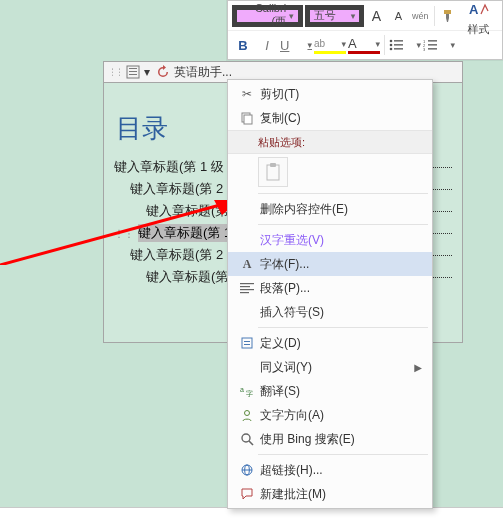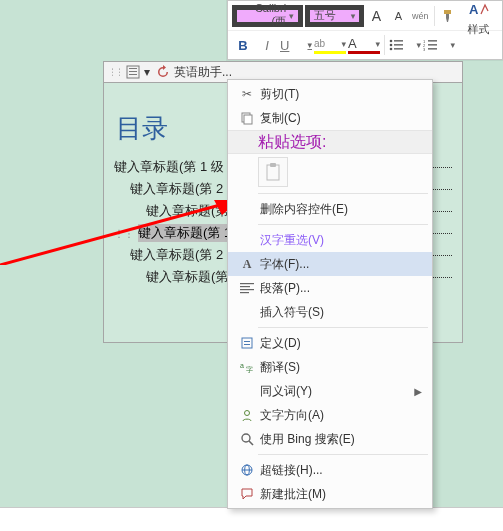--- a/index.html
+++ b/index.html
@@ -42,21 +42,21 @@
   
   .ruler { position:absolute; left:0; right:0; bottom:0; height:24px; background:#fff; border-top:1px solid #c9c9c9; }
 
   
   .ctx { position:absolute; left:227px; top:79px; width:206px; background:#fcfcfc; border:1px solid #c6c6c6; box-shadow:3px 3px 6px rgba(0,0,0,.2); padding:2px 0; }
   .ctx-item { display:flex; align-items:center; height:24px; padding:0 10px 0 6px; color:#333; font-size:12px; position:relative; }
   .ctx-item.disabled { color:#8b5cf6; }
   .ctx-item.hover { background:#d5e1f2; }
   .ctx-item .ico { width:26px; display:flex; align-items:center; justify-content:center; color:#555; }
   .ctx-item .arrow { margin-left:auto; font-size:10px; color:#666; }
-  .ctx-header { height:24px; background:#f0f0f0; display:flex; align-items:center; padding-left:30px; color:#a21caf; border-top:1px solid #e5e5e5; border-bottom:1px solid #e5e5e5; font-size:16px; }
+  .ctx-header { height:24px; background:#f0f0f0; display:flex; align-items:center; padding-left:30px; color:#7f1d1d; border-top:1px solid #e5e5e5; border-bottom:1px solid #e5e5e5; font-size:11px; }
   .ctx-sep { height:1px; background:#e2e2e2; margin:3px 4px 3px 30px; }
   .paste-row { height:36px; display:flex; align-items:center; padding-left:30px; }
   .paste-btn { width:30px; height:30px; border:1px solid #dedede; background:#fafafa; display:flex; align-items:center; justify-content:center; color:#888; }
 
   
   .red-arrow { position:absolute; left:0; top:175px; width:245px; height:90px; pointer-events:none; }
 </style>
 </head>
 <body>
 
@@ -234,32 +234,32 @@
     <span class="ico">
         <svg width="14" height="14">
           <rect x="2" y="2" width="10" height="10" fill="none" stroke="#4a7ab5"></rect>
           <rect x="4" y="5" width="6" height="1" fill="#4a7ab5"></rect>
           <rect x="4" y="8" width="6" height="1" fill="#4a7ab5"></rect>
         </svg>
       </span>
     <span class="lbl">定义(D)</span>
   </div>
   <div class="ctx-item">
+    <span class="ico"></span>
+      <span class="lbl">同义词(Y)</span>
+    <span class="arrow">▶</span>
+  </div>
+  <div class="ctx-item">
     <span class="ico">
         <svg width="14" height="14">
           <text x="0" y="8" font-size="7" fill="#3a7a3a">a</text>
           <text x="6" y="12" font-size="7" fill="#3a7a3a">字</text>
         </svg>
       </span>
     <span class="lbl">翻译(S)</span>
-  </div>
-  <div class="ctx-item">
-    <span class="ico"></span>
-      <span class="lbl">同义词(Y)</span>
-    <span class="arrow">▶</span>
   </div>
   <div class="ctx-item">
     <span class="ico">
         <svg width="14" height="14">
           <circle cx="7" cy="5" r="2.5" fill="none" stroke="#5b8a3c"></circle>
           <path d="M3 13c0-2.5 8-2.5 8 0" fill="none" stroke="#5b8a3c"></path>
         </svg>
       </span>
     <span class="lbl">文字方向(A)</span>
   </div>

